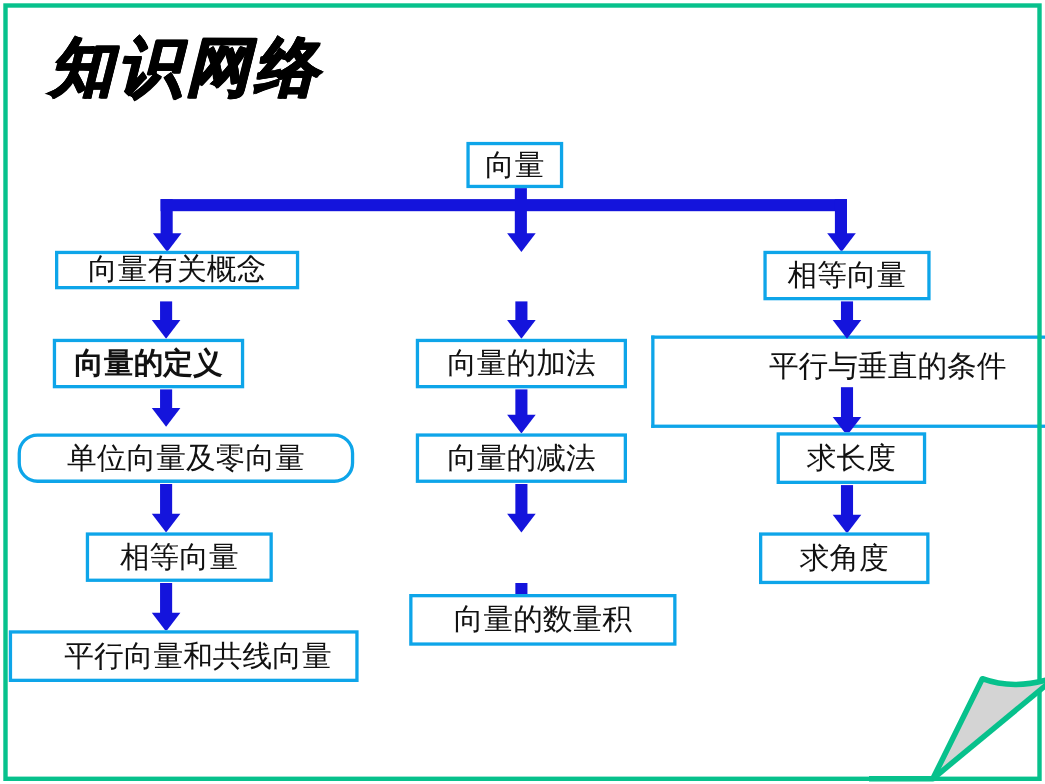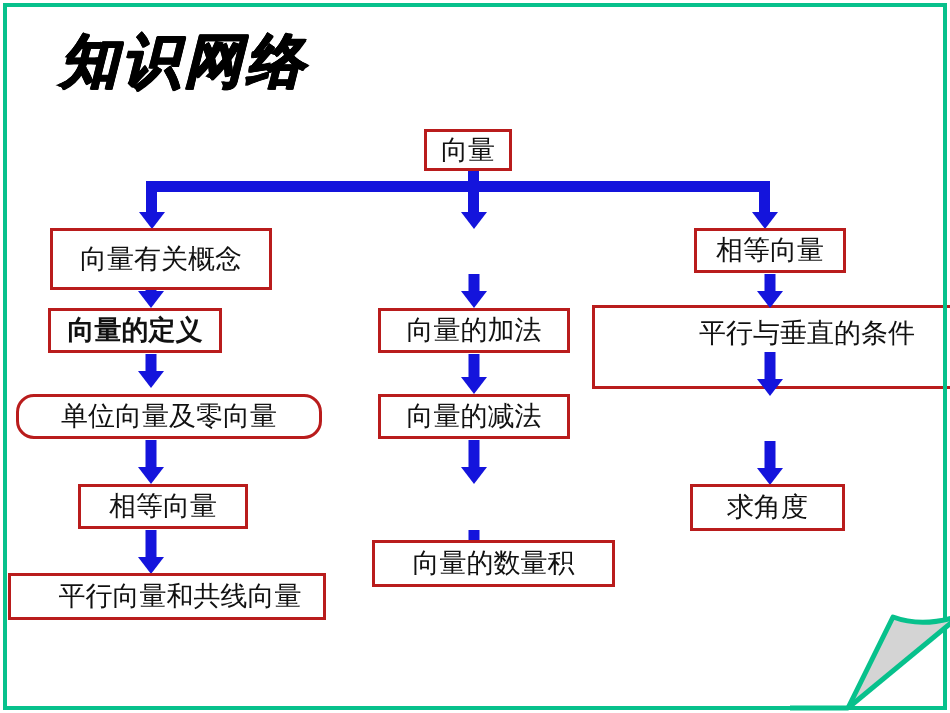--- a/index.html
+++ b/index.html
@@ -30,40 +30,40 @@
     height: 707px;
     border: 4px solid #07c18c;
     box-sizing: border-box;
     pointer-events: none;
     z-index: 60;
   }
 
   
   .slide-title {
     position: absolute;
-    left: 60px;
+    left: 45px;
     top: 28px;
     font-family: "DejaVu Sans", "Liberation Sans", sans-serif;
     font-size: 58px;
     font-weight: bold;
     font-style: italic;
     letter-spacing: 4px;
     color: #000000;
     line-height: 1.15;
     white-space: nowrap;
     -webkit-text-stroke: 1.5px #000;
     text-shadow: 1px 0 0 #000, 0 1px 0 #000, 1px 1px 0 #000, -1px 0 0 #000, 0 -1px 0 #000;
     z-index: 5;
   }
 
   
   .node {
     position: absolute;
     box-sizing: border-box;
-    border: 3px solid #b91c1c;
+    border: 3px solid #0ea5e9;
     background: #ffffff;
     color: #111111;
     font-family: "Liberation Serif", "DejaVu Serif", serif;
     font-size: 27px;
     line-height: 1.42;
     text-align: center;
     display: flex;
     align-items: center;
     justify-content: center;
     white-space: nowrap;
@@ -157,21 +157,21 @@
     <div class="drop" style="left:0px; height:33px;"></div>
     <div class="tip" style="left:-7px; top:31px;"></div>
 
     <div class="drop" style="left:322px; top:-11px; height:44px;"></div>
     <div class="tip" style="left:315px; top:31px;"></div>
 
     <div class="drop" style="left:613px; height:33px;"></div>
     <div class="tip" style="left:606px; top:31px;"></div>
   </div>
 
-  <div class="node" style="left:50px; top:228px; width:222px; height:62px;">向量有关概念</div>
+  <div class="node" style="left:50px; top:228px; width:222px; height:35px;">向量有关概念</div>
 
   <div class="arrow" style="left:138px; top:274px; width:26px; height:34px;">
     <div class="shaft" style="height:20px;"></div>
     <div class="head"></div>
   </div>
 
   <div class="node" style="left:48px; top:308px; width:174px; height:45px;font-weight:bold;">向量的定义</div>
 
   <div class="arrow" style="left:138px; top:354px; width:26px; height:34px;">
     <div class="shaft" style="height:20px;"></div>
@@ -229,20 +229,21 @@
     <div class="head"></div>
   </div>
 
   <div class="node wide-wrap" style="left:592px; top:305px; width:360px; height:84px; border-right-width:0;">平行与垂直的条件</div>
 
   <div class="arrow" style="left:757px; top:352px; width:26px; height:44px;">
     <div class="shaft" style="height:30px;"></div>
     <div class="head"></div>
   </div>
 
+  <div class="node" style="left:706px; top:393px; width:136px; height:47px;">求长度</div>
 
   <div class="arrow" style="left:757px; top:441px; width:26px; height:44px;">
     <div class="shaft" style="height:30px;"></div>
     <div class="head"></div>
   </div>
 
   <div class="node" style="left:690px; top:484px; width:155px; height:47px;">求角度</div>
 
   <svg class="corner-curl" viewBox="0 0 160 120">
     <path d="M 58 115 L 103 24 Q 130 34 160 26 L 160 30 Z" fill="#d4d4d4" stroke="none"></path>

